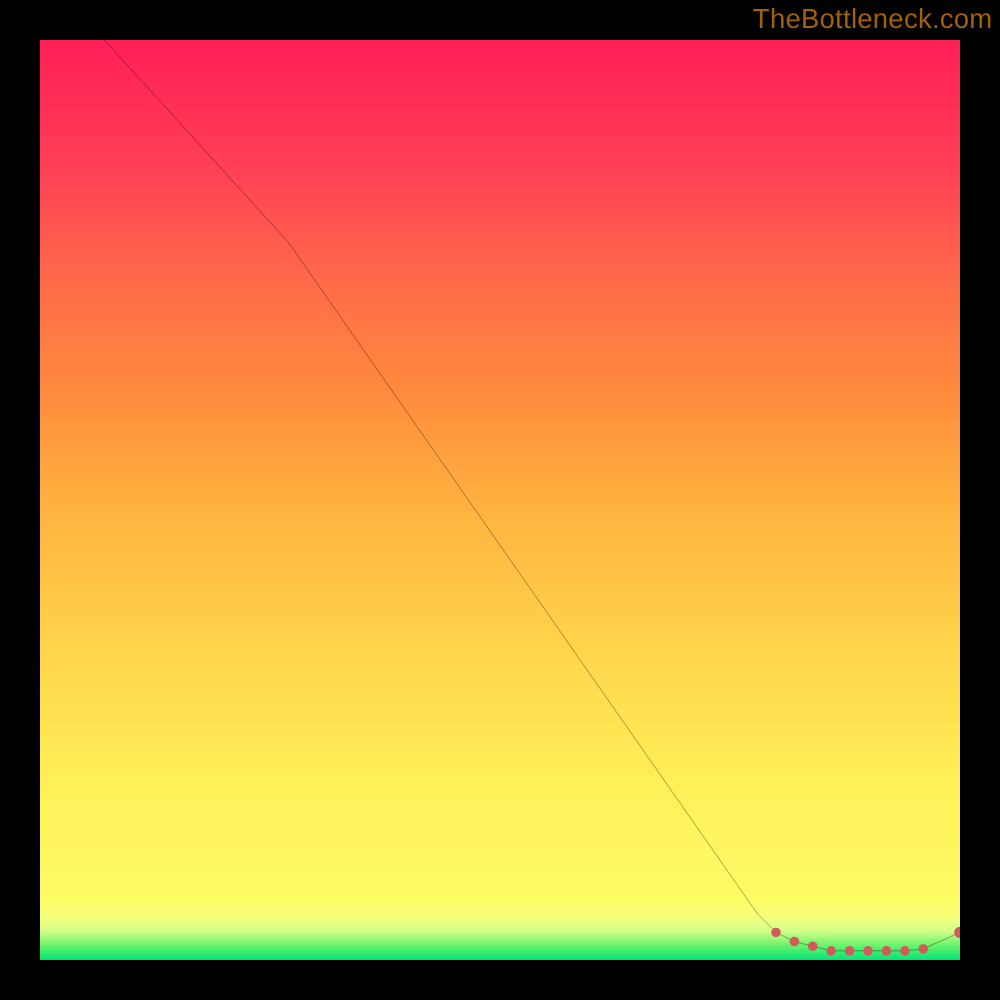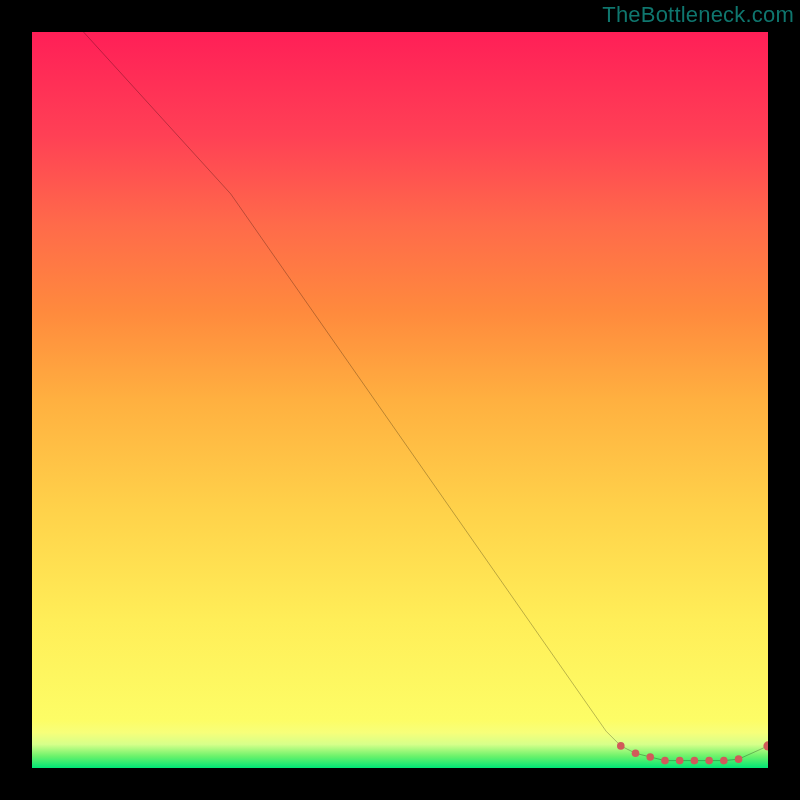--- a/index.html
+++ b/index.html
@@ -14,21 +14,21 @@
     width: 800px;
     height: 800px;
     background: #000;
     position: relative;
     box-sizing: border-box;
   }
   .watermark {
     position: absolute;
     top: 2px;
     right: 6px;
-    color: #0f766e;
+    color: #a16207;
     font-size: 22px;
     font-weight: 500;
     letter-spacing: 0.2px;
     font-family: Arial, Helvetica, sans-serif;
   }
   .plot-area {
     position: absolute;
     left: 32px;
     top: 32px;
     width: 736px;

